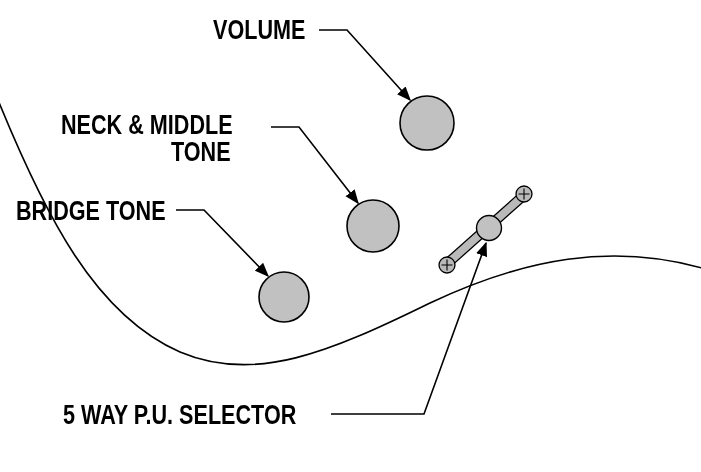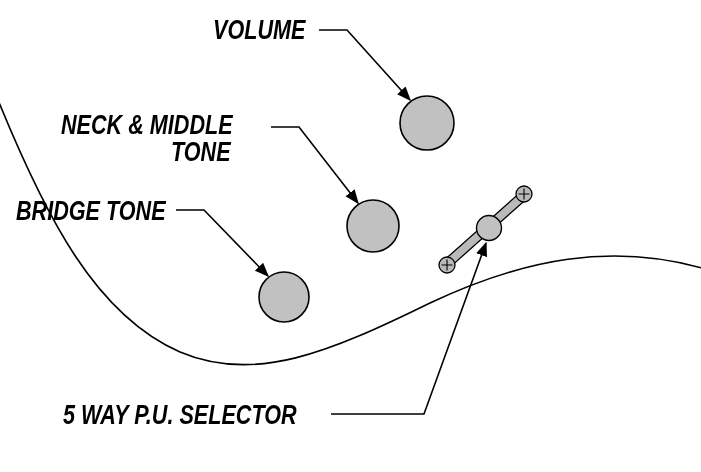--- a/index.html
+++ b/index.html
@@ -7,21 +7,20 @@
     padding: 0;
     background: #ffffff;
     font-family: "Liberation Sans", sans-serif;
   }
   .stage {
     position: relative;
     width: 701px;
     height: 472px;
     background: var(--background, #ffffff);
     overflow: hidden;
-    font-style: italic;
   }
   .stage svg {
     position: absolute;
     inset: 0;
   }
   .label {
     position: absolute;
     font-weight: 700;
     font-size: 27px;
     line-height: 1;

